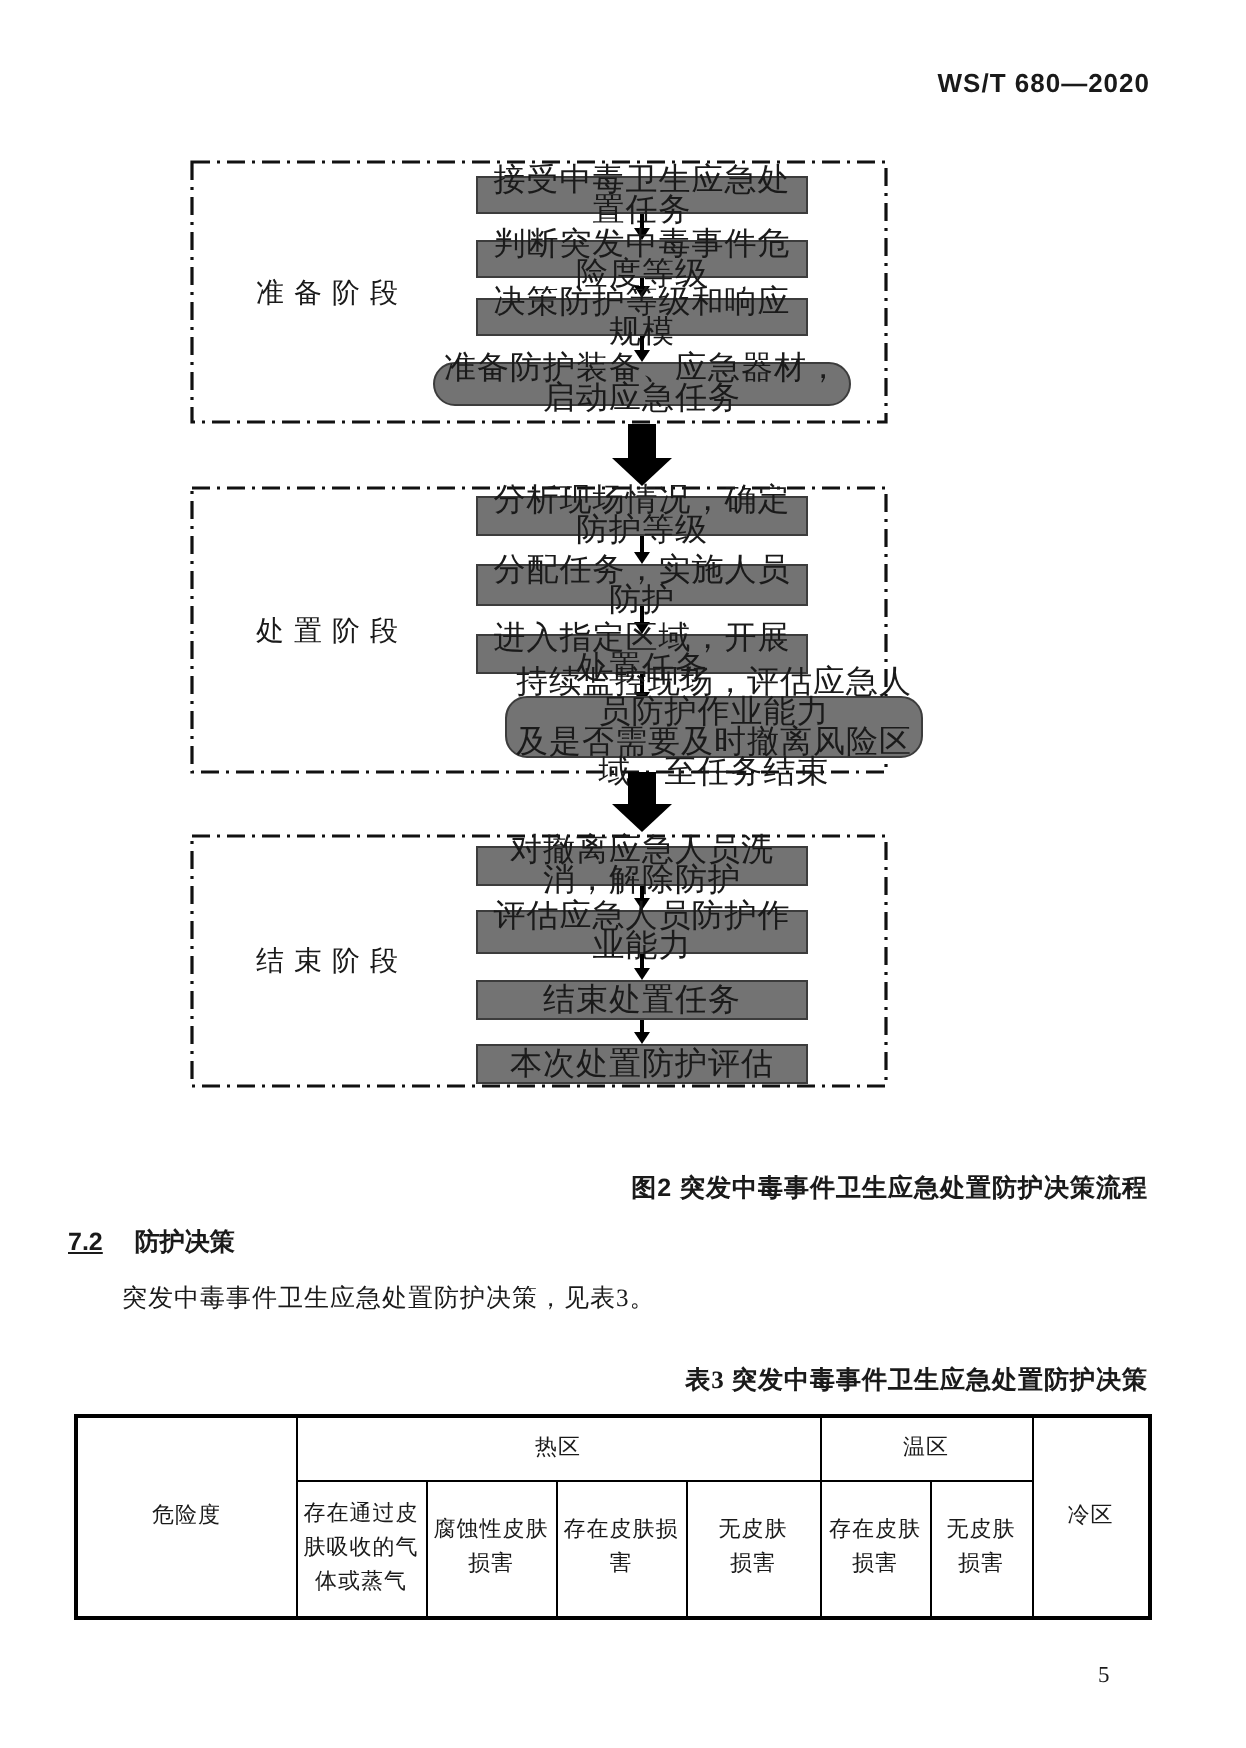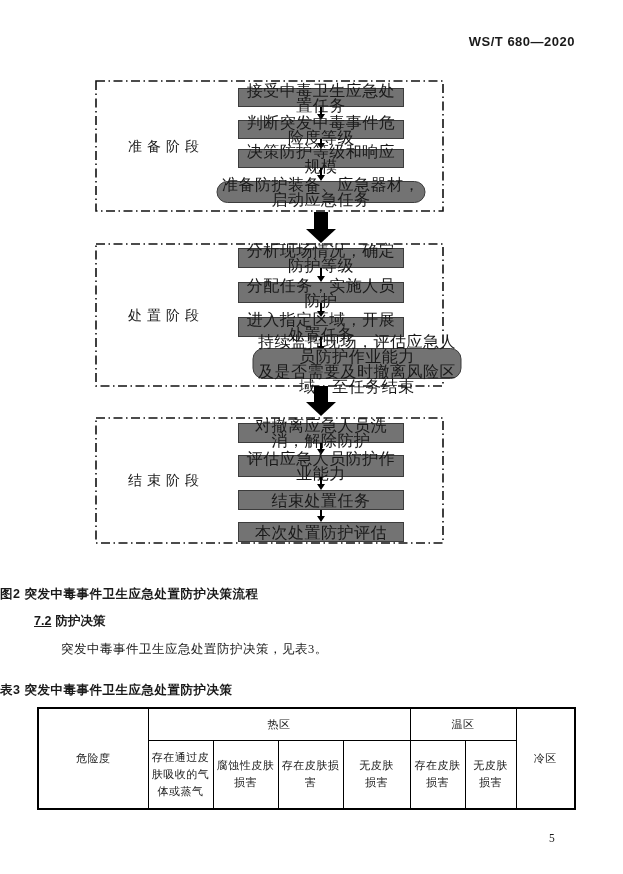--- a/index.html
+++ b/index.html
@@ -114,37 +114,37 @@
     width: 0; height: 0;
     border-left: 15px solid transparent;
     border-right: 15px solid transparent;
     border-top: 14px solid #000;
   }
   
   .fig-caption, .tbl-caption {
     position: absolute;
     left: 0;
     width: 574px;
-    text-align: left;
+    text-align: right;
     font-family: "Liberation Sans", sans-serif;
     font-weight: 700;
     font-size: 12.5px;
     letter-spacing: 0.5px;
   }
   .fig-caption { top: 586px; }
-  .tbl-caption { top: 682px; }
+  .tbl-caption { top: 682px; font-family: Liberation Serif, serif; }
   .section-heading {
     position: absolute;
     left: 34px;
     top: 613px;
     font-family: "Liberation Sans", sans-serif;
     font-weight: 700;
     font-size: 12.5px;
   }
-  .section-heading .num { margin-right: 4px; text-decoration: underline; }
+  .section-heading .num { margin-right: 16px; text-decoration: underline; }
   .paragraph {
     position: absolute;
     left: 61px;
     top: 641px;
     font-size: 12.5px;
     letter-spacing: 0.5px;
   }
   
   .decision-table {
     position: absolute;

